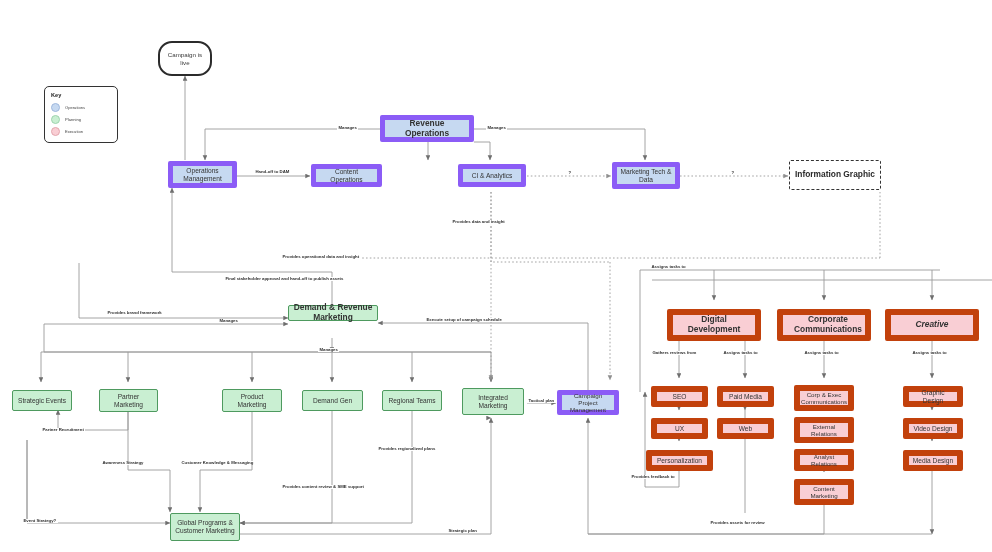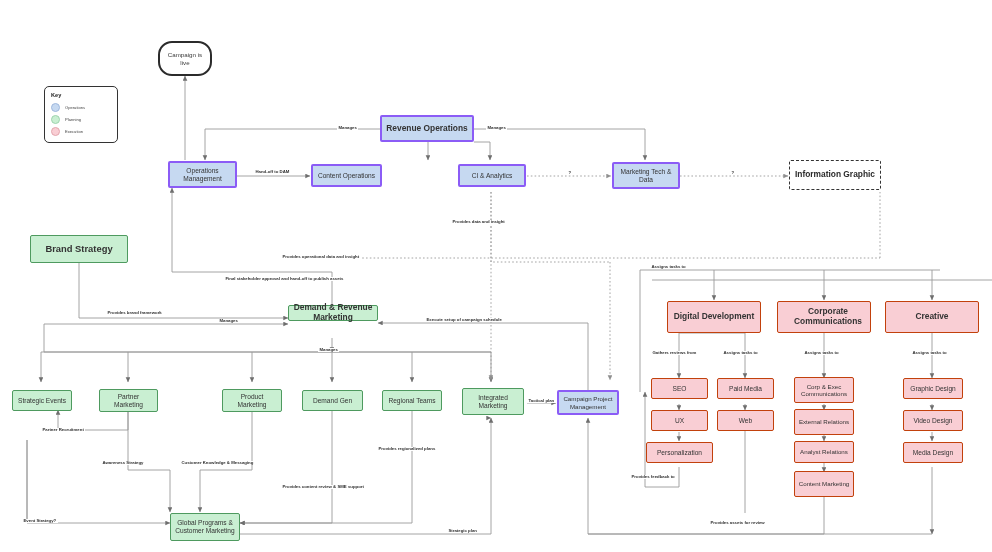--- a/index.html
+++ b/index.html
@@ -16,23 +16,23 @@
 
   .node {
     position:absolute;
     display:flex; align-items:center; justify-content:center;
     text-align:center;
     border-radius:2px;
     line-height:1.15;
     padding:1px 3px;
     color:#333333;
   }
-  .node.blue  { background:#c6d9f1; border:2px solid #8b5cf6; }
+  .node.blue  { background:#c6d9f1; border:5px solid #8b5cf6; }
   .node.green { background:#c9efd2; border:1px solid #4e9a5f; }
-  .node.pink  { background:#f9ced4; border:1px solid #c2410c; }
+  .node.pink  { background:#f9ced4; border:6px solid #c2410c;margin-top:8px; }
   .node.dashed { background:#ffffff; border:1.5px dashed #333333; color:#2b2b2b; font-weight:bold; }
 
   .node.terminal {
     background:#ffffff; border:2px solid #2b2b2b; border-radius:14px;
     color:#3a3a3a;
   }
 
   .fs6  { font-size:6.2px; }
   .fs65 { font-size:6.6px; }
   .fs8  { font-size:8.4px; }
@@ -214,23 +214,20 @@
   </div>
 
   <div class="node blue fs65" style="left:612px; top:162px; width:68px; height:27px;">
     <span>Marketing Tech &amp; Data</span>
   </div>
 
   <div class="node dashed fs8" style="left:789px; top:160px; width:92px; height:30px;">
     <span>Information Graphic</span>
   </div>
 
-  <div class="node green fs9 bold" style="left:30px; top:235px; width:98px; height:28px;">
-    <span>Brand Strategy</span>
-  </div>
 
   <div class="node green fs8 bold" style="left:288px; top:305px; width:90px; height:16px;">
     <span>Demand &amp; Revenue Marketing</span>
   </div>
 
   <div class="node green fs65" style="left:12px; top:390px; width:60px; height:21px;">
     <span>Strategic Events</span>
   </div>
 
   <div class="node green fs65" style="left:99px; top:389px; width:59px; height:23px;">
@@ -262,21 +259,21 @@
   </div>
 
   <div class="node pink fs8 bold" style="left:667px; top:301px; width:94px; height:32px;">
     <span>Digital Development</span>
   </div>
 
   <div class="node pink fs8 bold" style="left:777px; top:301px; width:94px; height:32px;padding-left:11px;">
     <span>Corporate Communications</span>
   </div>
 
-  <div class="node pink fs8 bold" style="left:885px; top:301px; width:94px; height:32px;">
+  <div class="node pink fs8 bold" style="left:885px; top:301px; width:94px; height:32px;font-style:italic;">
     <span>Creative</span>
   </div>
 
   <div class="node pink fs65" style="left:651px; top:378px; width:57px; height:21px;">
     <span>SEO</span>
   </div>
   <div class="node pink fs65" style="left:651px; top:410px; width:57px; height:21px;">
     <span>UX</span>
   </div>
   <div class="node pink fs65" style="left:646px; top:442px; width:67px; height:21px;">

